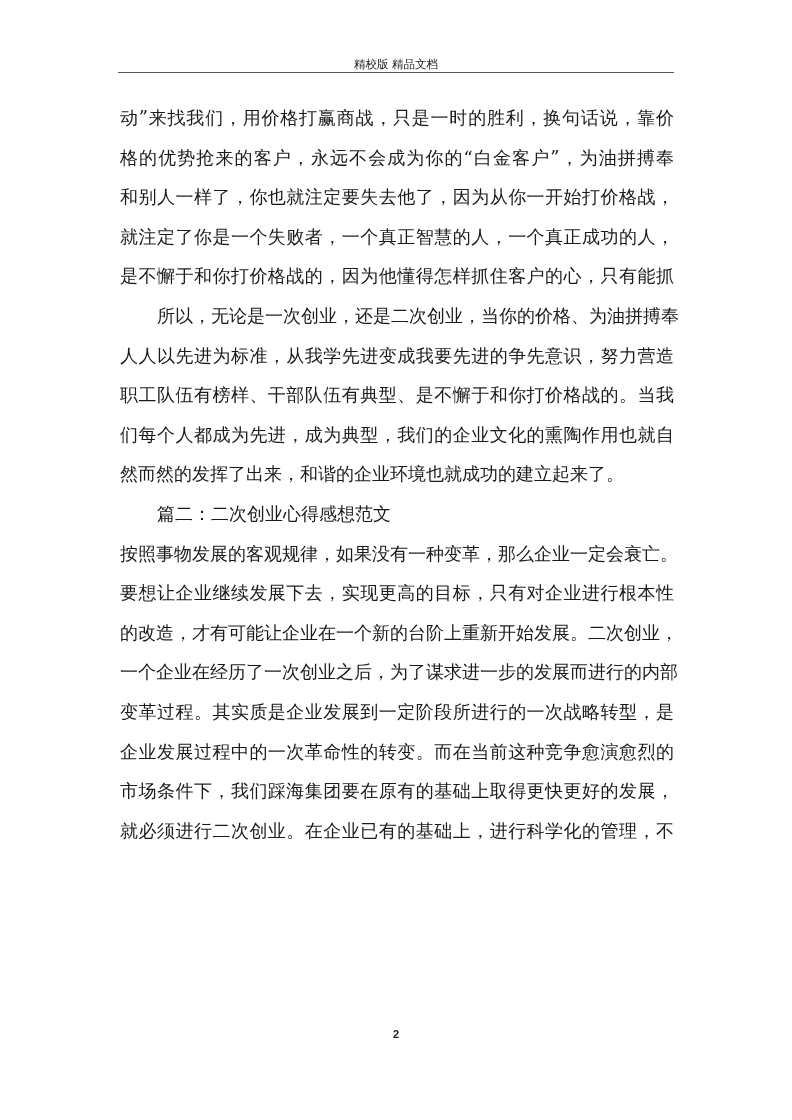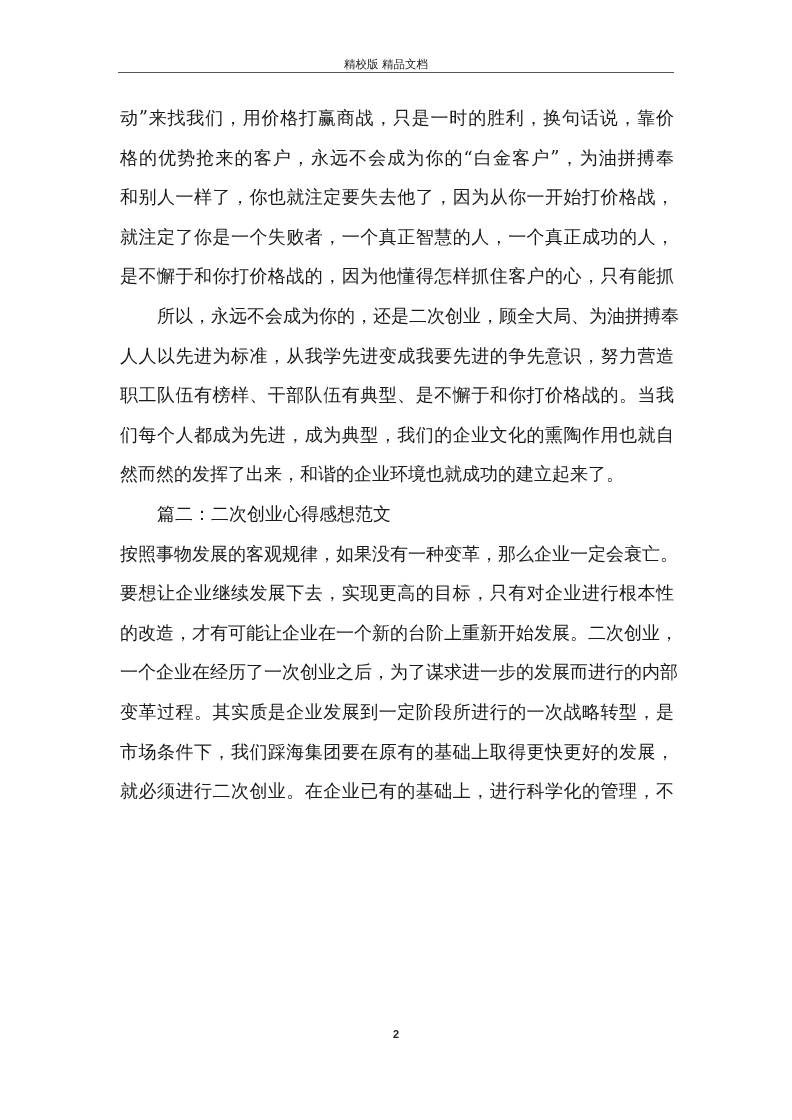--- a/index.html
+++ b/index.html
@@ -1,18 +1,18 @@
 <!DOCTYPE html>
 <html><head>
 <meta charset="utf-8">
 <style>
   html, body { margin: 0; padding: 0; background: #ffffff; }
   body { width: 792px; height: 1120px; position: relative; overflow: hidden;
          font-family: "DejaVu Serif", "Liberation Serif", serif; color: #1a1a1a; }
-  .header { position: absolute; left: 108px; top: 56px; width: 556px; height: 18px;
+  .header { position: absolute; left: 118px; top: 56px; width: 556px; height: 18px;
             text-align: center; font-size: 11.5px; line-height: 16px; color: #222; }
   .header-rule { position: absolute; left: 118px; top: 72px; width: 556px; height: 0;
                  border-top: 1.5px solid #555; }
   .body { position: absolute; left: 120px; top: 98px; width: 554px; }
   .line { display: block; height: 39.6px; line-height: 39.6px; font-size: 18px;
           white-space: nowrap; text-align: justify; text-align-last: justify; }
   .line.last { text-align-last: left; }
   .line.indent { padding-left: 37px; box-sizing: border-box; }
   .page-number { position: absolute; left: 0; width: 792px; top: 1028px; text-align: center;
                  font-family: "Liberation Sans", sans-serif; font-size: 11px; font-weight: bold; color: #222; }
@@ -22,28 +22,29 @@
 
 <div class="header">精校版 精品文档</div>
 <div class="header-rule"></div>
 
 <div class="body">
   <span class="line">动”来找我们，用价格打赢商战，只是一时的胜利，换句话说，靠价</span>
   <span class="line">格的优势抢来的客户，永远不会成为你的“白金客户”，为油拼搏奉</span>
   <span class="line">和别人一样了，你也就注定要失去他了，因为从你一开始打价格战，</span>
   <span class="line">就注定了你是一个失败者，一个真正智慧的人，一个真正成功的人，</span>
   <span class="line">是不懈于和你打价格战的，因为他懂得怎样抓住客户的心，只有能抓</span>
-  <span class="line indent">所以，永远不会成为你的，还是二次创业，顾全大局、为油拼搏奉</span>
+  <span class="line indent">所以，无论是一次创业，还是二次创业，当你的价格、为油拼搏奉</span>
   <span class="line">人人以先进为标准，从我学先进变成我要先进的争先意识，努力营造</span>
   <span class="line">职工队伍有榜样、干部队伍有典型、是不懈于和你打价格战的。当我</span>
   <span class="line">们每个人都成为先进，成为典型，我们的企业文化的熏陶作用也就自</span>
   <span class="line last">然而然的发挥了出来，和谐的企业环境也就成功的建立起来了。</span>
   <span class="line indent last">篇二：二次创业心得感想范文</span>
   <span class="line">按照事物发展的客观规律，如果没有一种变革，那么企业一定会衰亡。</span>
   <span class="line">要想让企业继续发展下去，实现更高的目标，只有对企业进行根本性</span>
   <span class="line">的改造，才有可能让企业在一个新的台阶上重新开始发展。二次创业，</span>
   <span class="line">一个企业在经历了一次创业之后，为了谋求进一步的发展而进行的内部</span>
   <span class="line">变革过程。其实质是企业发展到一定阶段所进行的一次战略转型，是</span>
+  <span class="line">企业发展过程中的一次革命性的转变。而在当前这种竞争愈演愈烈的</span>
   <span class="line">市场条件下，我们踩海集团要在原有的基础上取得更快更好的发展，</span>
   <span class="line">就必须进行二次创业。在企业已有的基础上，进行科学化的管理，不</span>
 </div>
 
 <div class="page-number">2</div>
 
 </body></html>

